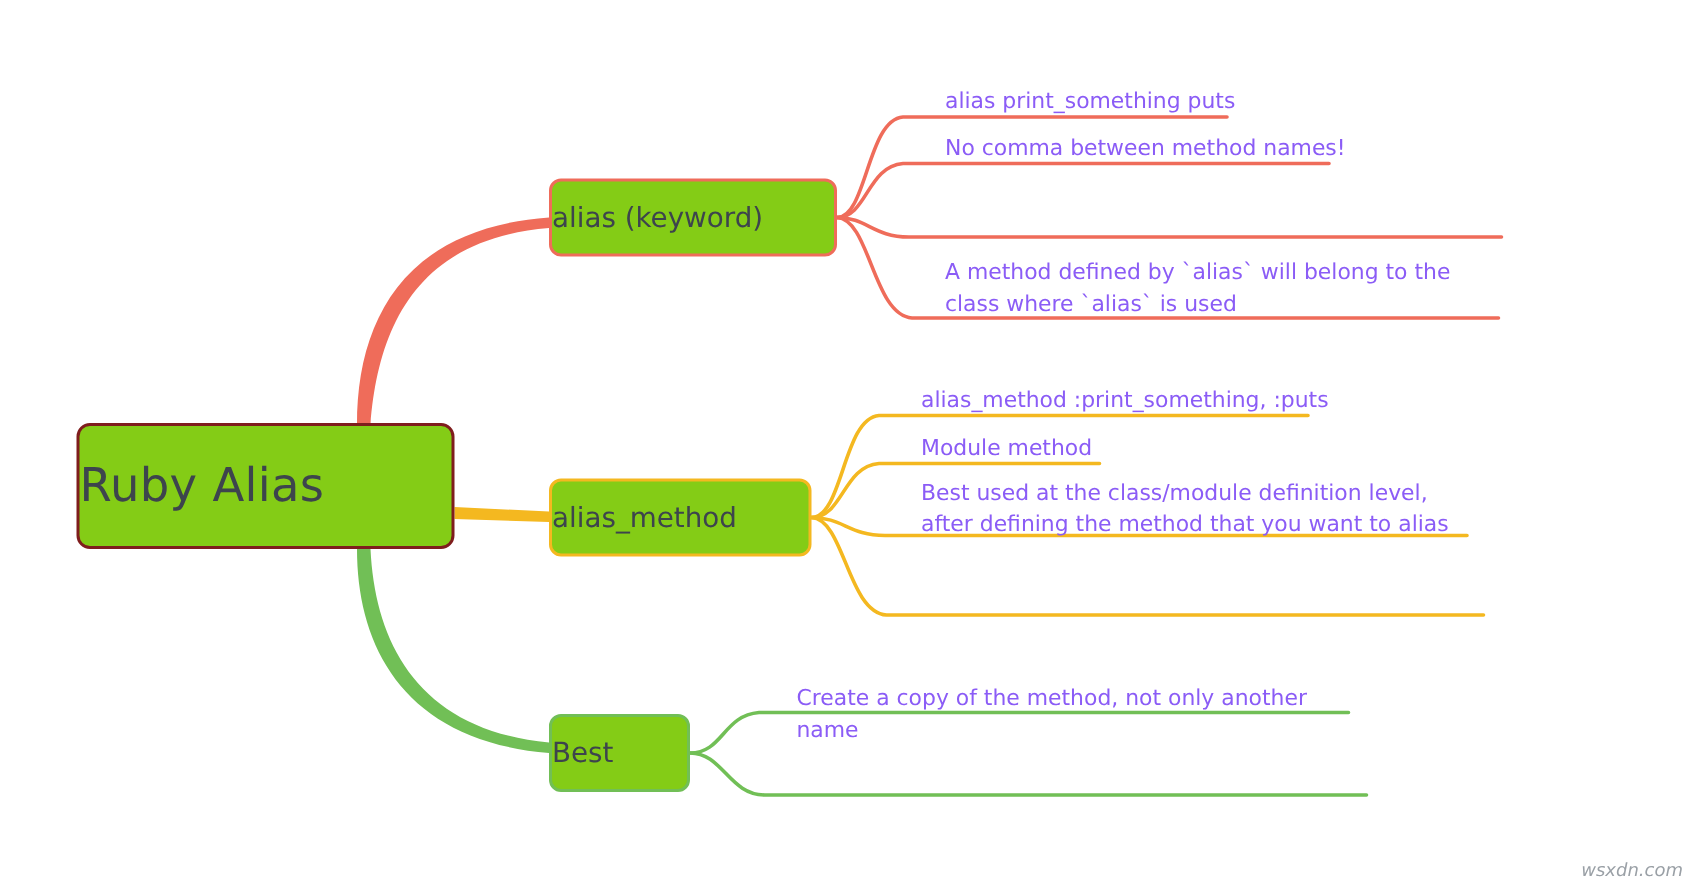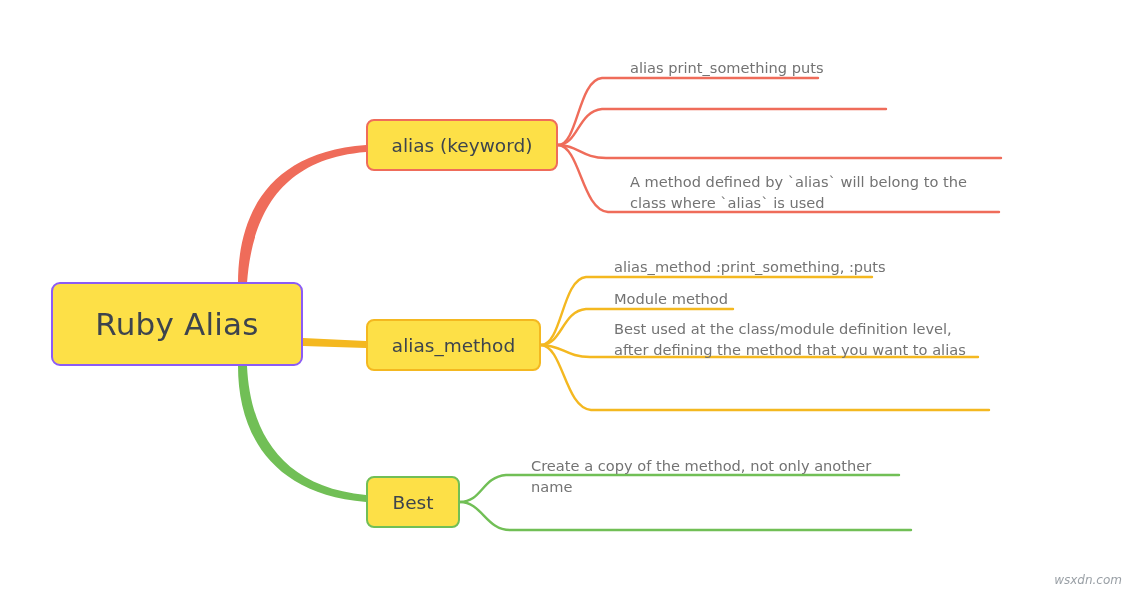--- a/index.html
+++ b/index.html
@@ -21,33 +21,33 @@
     top: 0;
     width: 1132px;
     height: 593px;
     pointer-events: none;
   }
 
   
   .node {
     position: absolute;
     box-sizing: border-box;
-    background: #fde047;
+    background: #84cc16;
     display: flex;
     align-items: center;
-    justify-content: center;
+    justify-content: flex-start;
     color: #3d444d;
     white-space: nowrap;
   }
   .node-root {
     left: 51px;
     top: 282px;
     width: 252px;
     height: 84px;
-    border: 2px solid #8b5cf6;
+    border: 2px solid #7f1d1d;
     border-radius: 9px;
     font-size: 31px;
     letter-spacing: .2px;
     z-index: 3;
   }
   .node-branch {
     height: 52px;
     border-width: 2px;
     border-style: solid;
     border-radius: 8px;
@@ -69,21 +69,21 @@
   .b-both {
     left: 366px;
     top: 476px;
     width: 94px;
     border-color: #71bf56;
   }
 
   
   .leaf {
     position: absolute;
-    color: #737373;
+    color: #8b5cf6;
     font-size: 14.6px;
     line-height: 20.5px;
     z-index: 2;
   }
   .leaf span {
     display: block;
   }
 </style>
 </head>
 <body>
@@ -130,20 +130,23 @@
     <span>alias_method</span>
   </div>
 
   <div class="node node-branch b-both">
     <span>Best</span>
   </div>
 
   <div class="leaf" style="left:630px; top:58px; width:380px;">
     <span>alias print_something puts</span>
   </div>
+  <div class="leaf" style="left:630px; top:89px; width:380px;">
+    <span>No comma between method names!</span>
+  </div>
   <div class="leaf" style="left:630px; top:172px; width:370px;">
     <span>A method defined by `alias` will belong to the class where `alias` is used</span>
   </div>
 
   <div class="leaf" style="left:614px; top:257px; width:380px;">
     <span>alias_method :print_something, :puts</span>
   </div>
   <div class="leaf" style="left:614px; top:289px; width:380px;">
     <span>Module method</span>
   </div>

